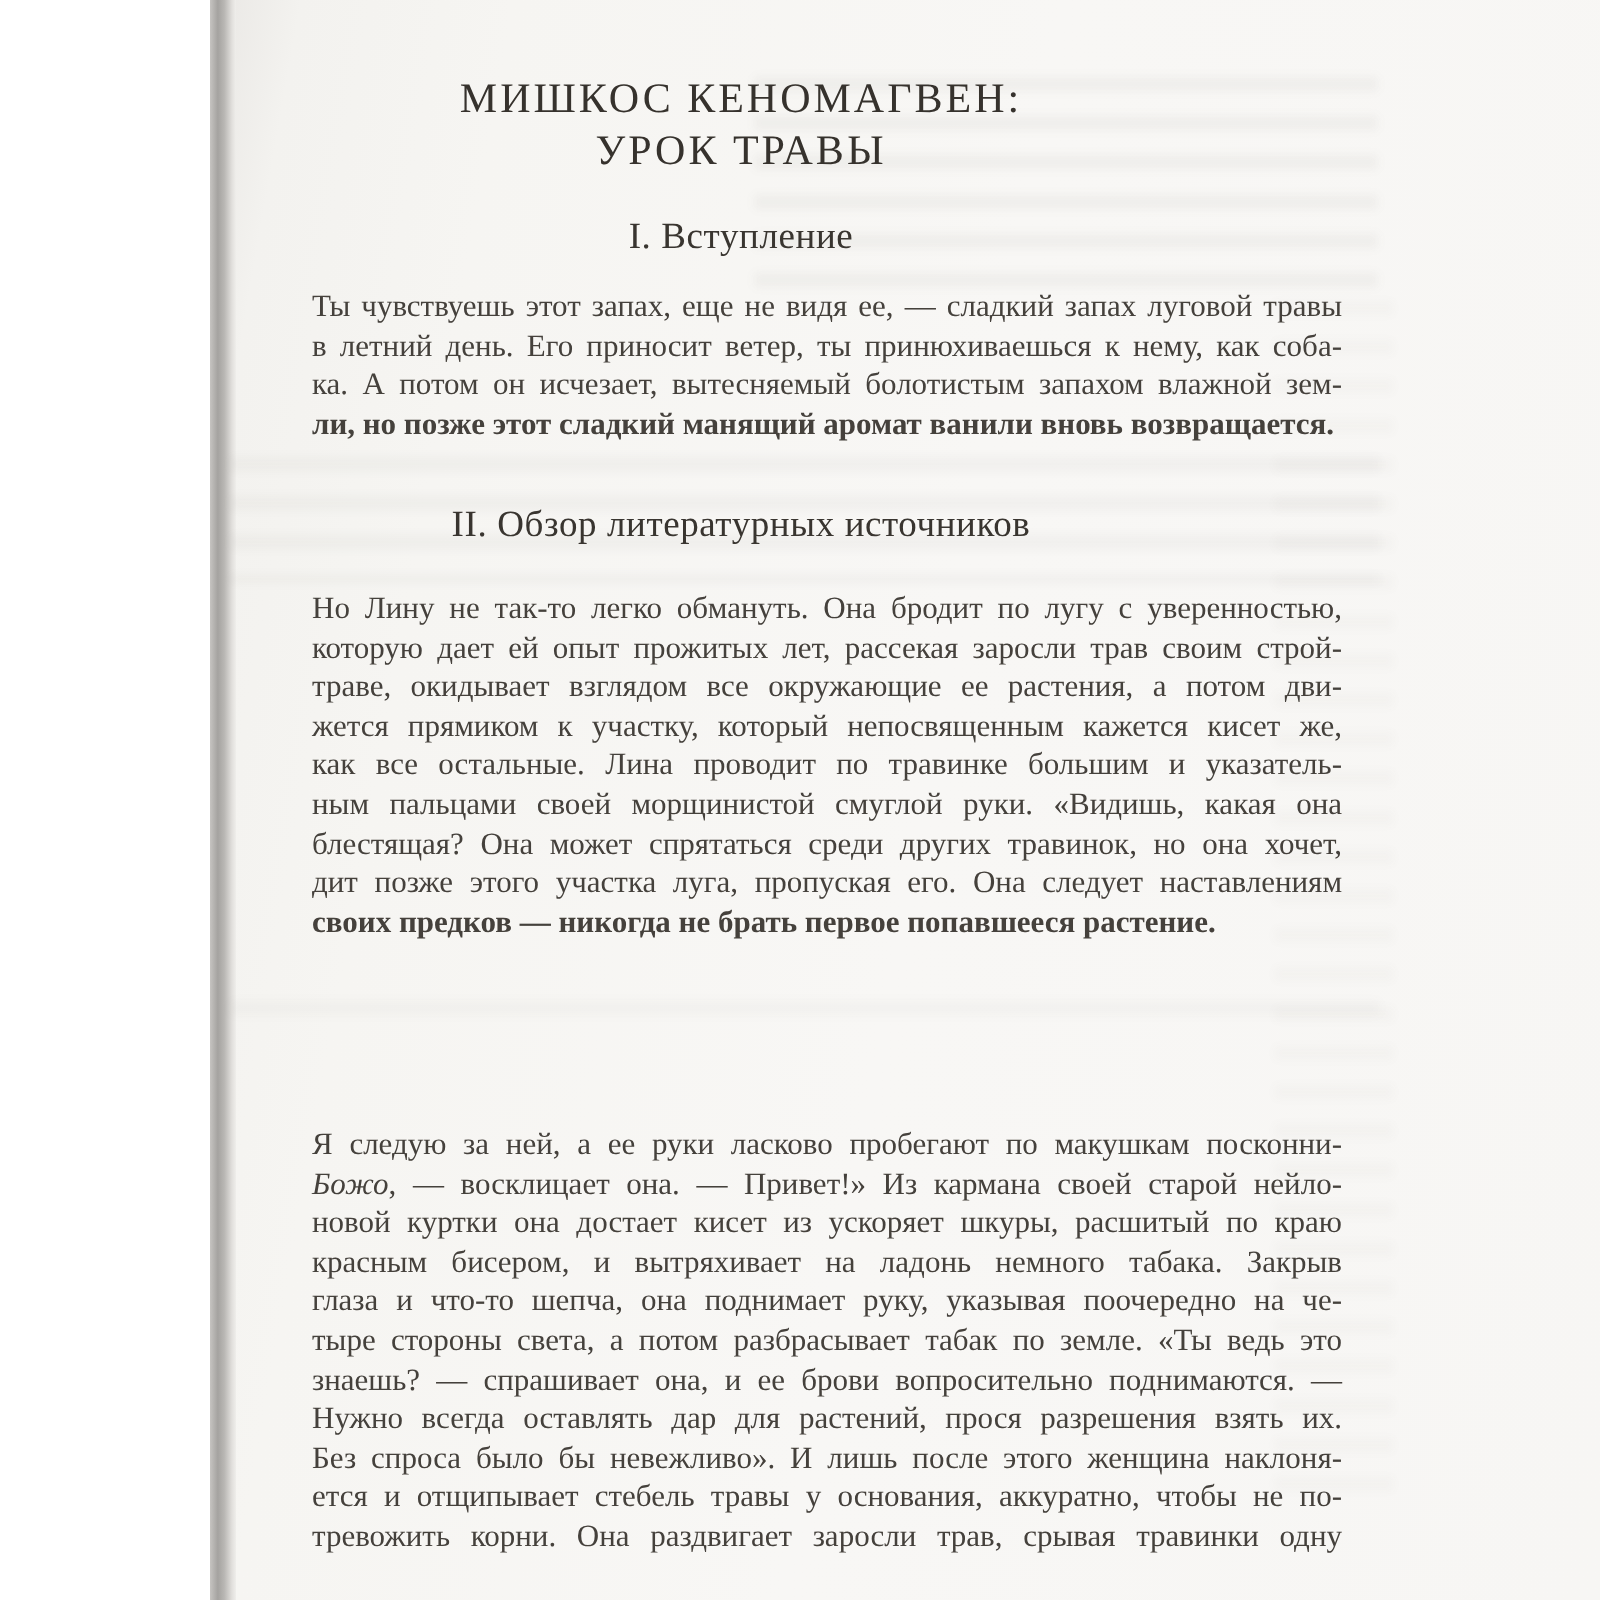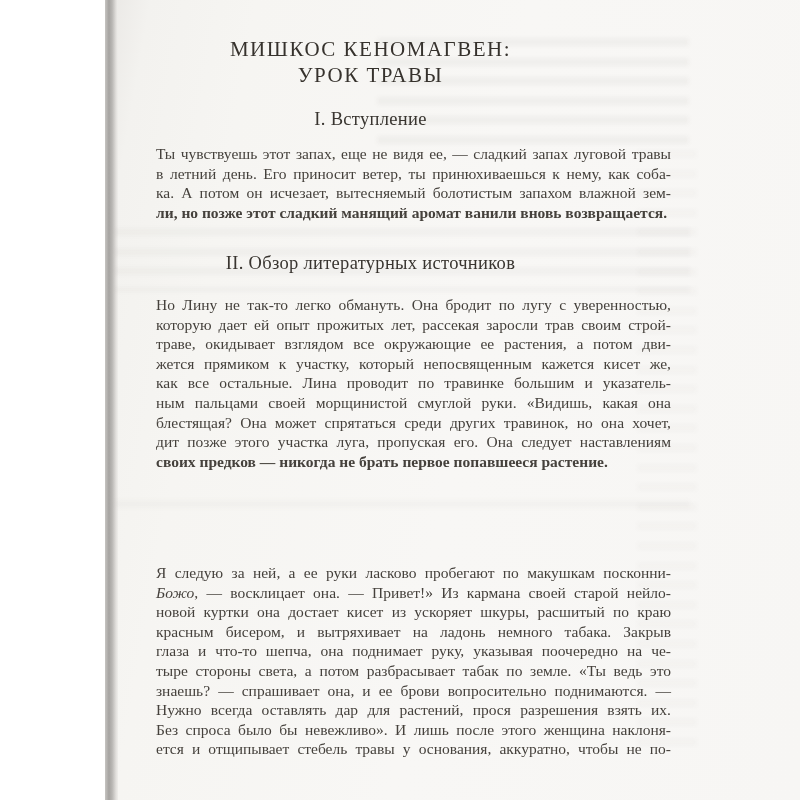--- a/index.html
+++ b/index.html
@@ -104,20 +104,21 @@
         <div class="tl">Я следую за ней, а ее руки ласково пробегают по макушкам посконни-</div>
         <div class="tl"><i>Божо</i>, — восклицает она. — Привет!» Из кармана своей старой нейло-</div>
         <div class="tl">новой куртки она достает кисет из ускоряет шкуры, расшитый по краю</div>
         <div class="tl">красным бисером, и вытряхивает на ладонь немного табака. Закрыв</div>
         <div class="tl">глаза и что-то шепча, она поднимает руку, указывая поочередно на че-</div>
         <div class="tl">тыре стороны света, а потом разбрасывает табак по земле. «Ты ведь это</div>
         <div class="tl">знаешь? — спрашивает она, и ее брови вопросительно поднимаются. —</div>
         <div class="tl">Нужно всегда оставлять дар для растений, прося разрешения взять их.</div>
         <div class="tl">Без спроса было бы невежливо». И лишь после этого женщина наклоня-</div>
         <div class="tl">ется и отщипывает стебель травы у основания, аккуратно, чтобы не по-</div>
+        <div class="tl">тревожить корни. Она раздвигает заросли трав, срывая травинки одну</div>
       </div>
   </div>
 
   <div class="footer">
     <span class="running">СОБИРАЯ СВЯЩЕННУЮ ТРАВУ</span>
     <span class="pagenum">167</span>
   </div>
 </div>
 
 </body></html>

